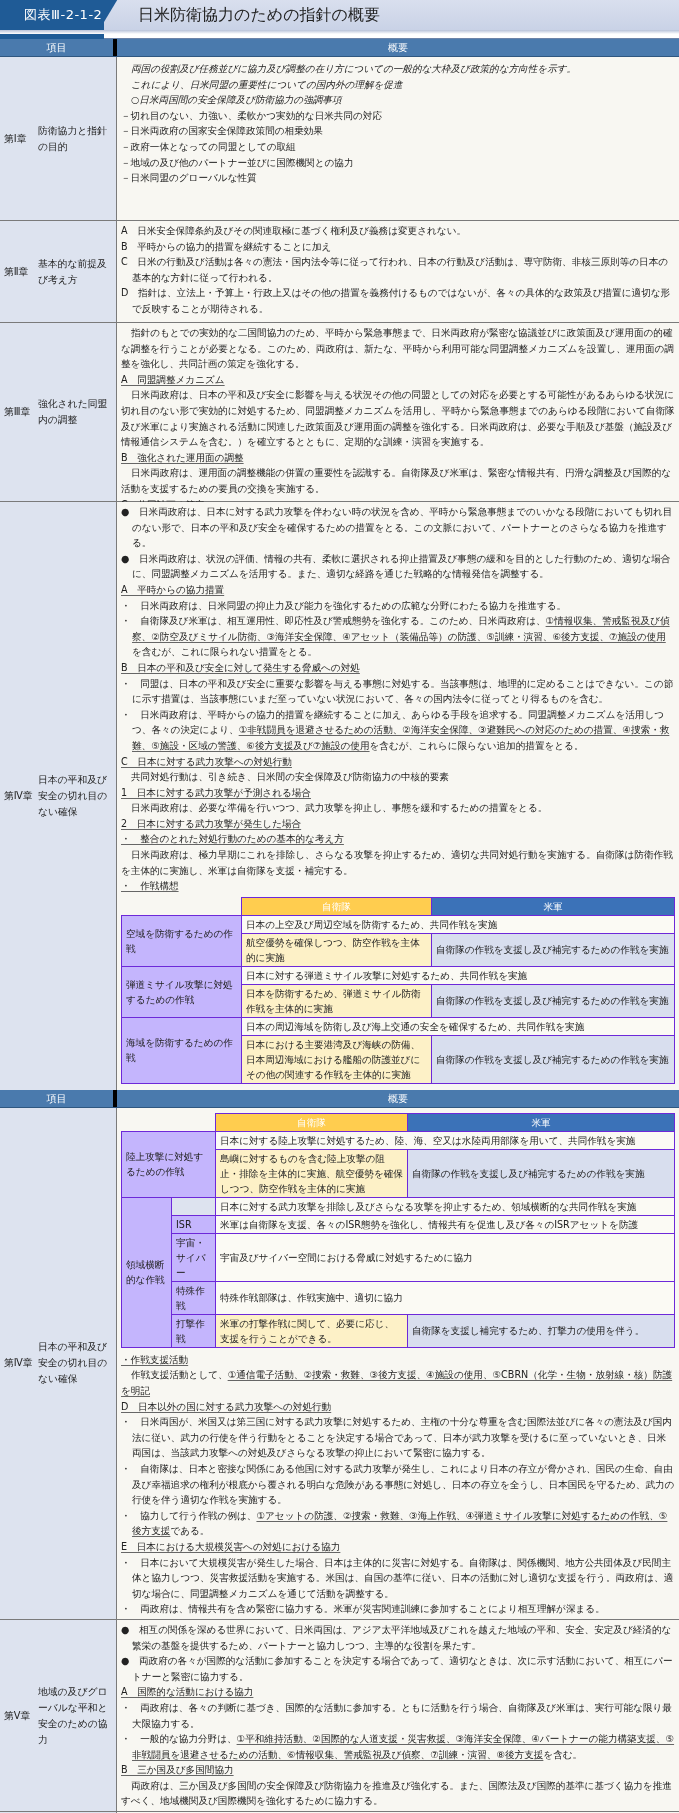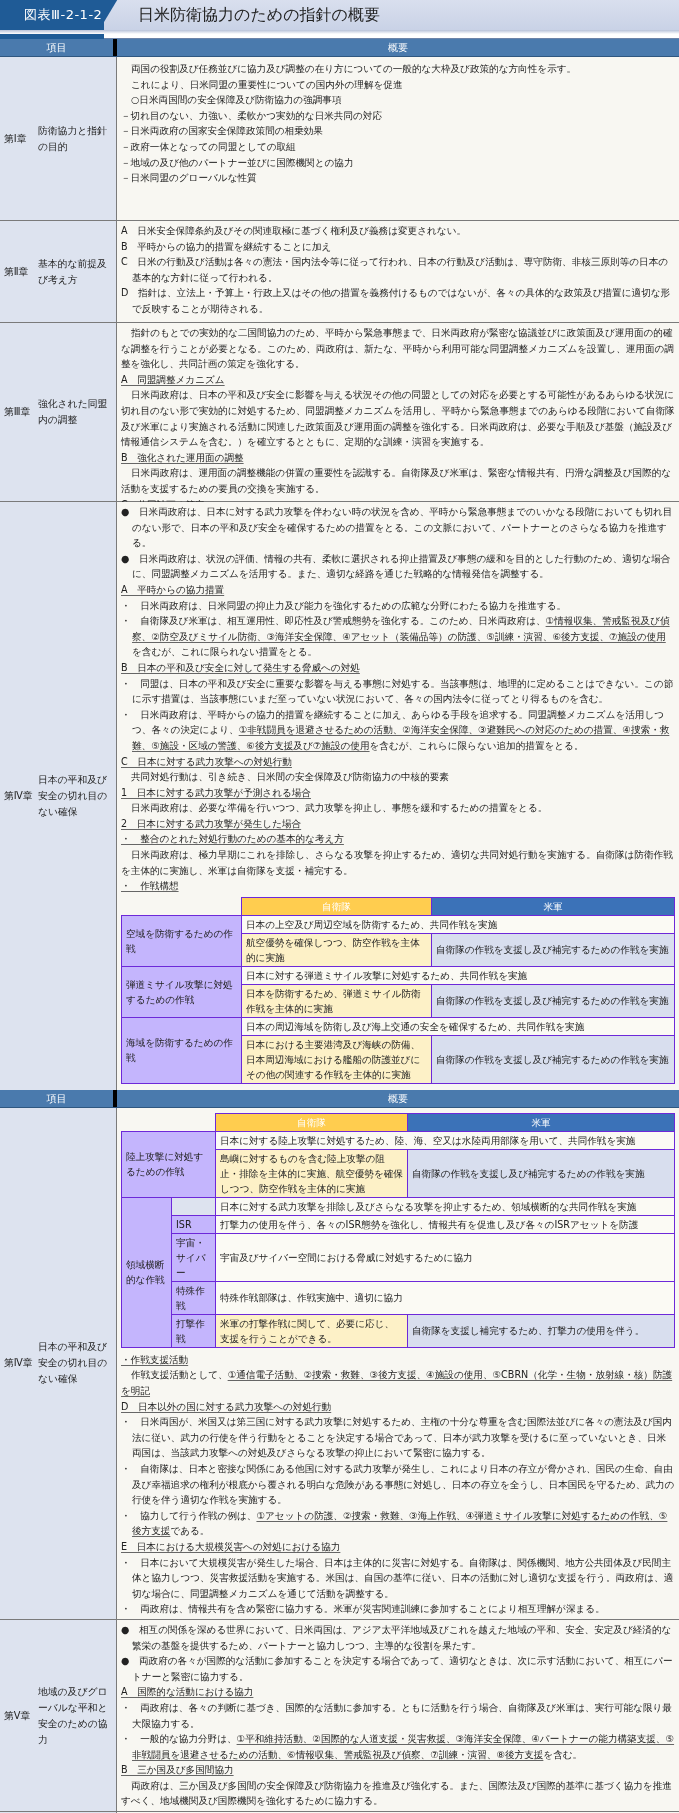--- a/index.html
+++ b/index.html
@@ -15,21 +15,21 @@
   .table { margin-top: 8px; width: 679px; border-top: 1px solid #6d84a8; }
   .row { display: flex; border-bottom: 1px solid #7a7a7a; }
   .head-row { display: flex; background: #4a7aad; color: #fff; height: 18px; line-height: 18px; font-size: 10px; border-bottom: 1px solid #2f5780; }
   .head-row .c1 { width: 117px; text-align: center; border-right: 4px solid #000000; }
   .head-row .c2 { flex: 1; text-align: center; }
 
   .left { width: 117px; background: #dde3ef; border-right: 1px solid #7a7a7a; display: flex; align-items: center; padding: 2px 4px; font-size: 9.8px; line-height: 16px; }
   .left .ch { width: 34px; flex: none; }
   .left .nm { flex: 1; }
   .right { flex: 1; background: #f8f7f2; padding: 2px 4px 2px 4px; }
-  .ind { padding-left: 10px; }
+  .ind { padding-left: 10px; font-style: italic; }
   .hang { padding-left: 11px; text-indent: -11px; }
   .u { text-decoration: underline; text-decoration-color: #666; text-underline-offset: 2px; }
   .sub { text-decoration: underline; text-decoration-color: #666; text-underline-offset: 2px; }
 
   
   .ops { margin: 3px 0 4px 0; width: 100%; border-collapse: collapse; font-size: 9.6px; line-height: 15px; }
   .ops td, .ops th { border: 1px solid #6d28d9; padding: 1px 4px; vertical-align: middle; }
   .ops th { font-weight: normal; color: #fff; height: 18px; text-align: center; }
   .ops th.jsdf { background: #ffcd4f; }
   .ops th.us { background: #3b72b8; }
@@ -196,21 +196,21 @@
           <td class="y">島嶼に対するものを含む陸上攻撃の阻止・排除を主体的に実施、航空優勢を確保しつつ、防空作戦を主体的に実施</td>
           <td class="b">自衛隊の作戦を支援し及び補完するための作戦を実施</td>
         </tr>
         <tr>
           <td class="lab" rowspan="5">領域横断的な作戦</td>
           <td class="lab" style="border-left:none;border-top:none;background:#dde3ef"></td>
           <td class="joint" colspan="2">日本に対する武力攻撃を排除し及びさらなる攻撃を抑止するため、領域横断的な共同作戦を実施</td>
         </tr>
         <tr>
           <td class="lab">ISR</td>
-          <td class="joint" colspan="2">打撃力の使用を伴う、各々のISR態勢を強化し、情報共有を促進し及び各々のISRアセットを防護</td>
+          <td class="joint" colspan="2">米軍は自衛隊を支援、各々のISR態勢を強化し、情報共有を促進し及び各々のISRアセットを防護</td>
         </tr>
         <tr>
           <td class="lab">宇宙・サイバー</td>
           <td class="joint" colspan="2">宇宙及びサイバー空間における脅威に対処するために協力</td>
         </tr>
         <tr>
           <td class="lab">特殊作戦</td>
           <td class="joint" colspan="2">特殊作戦部隊は、作戦実施中、適切に協力</td>
         </tr>
         <tr>

